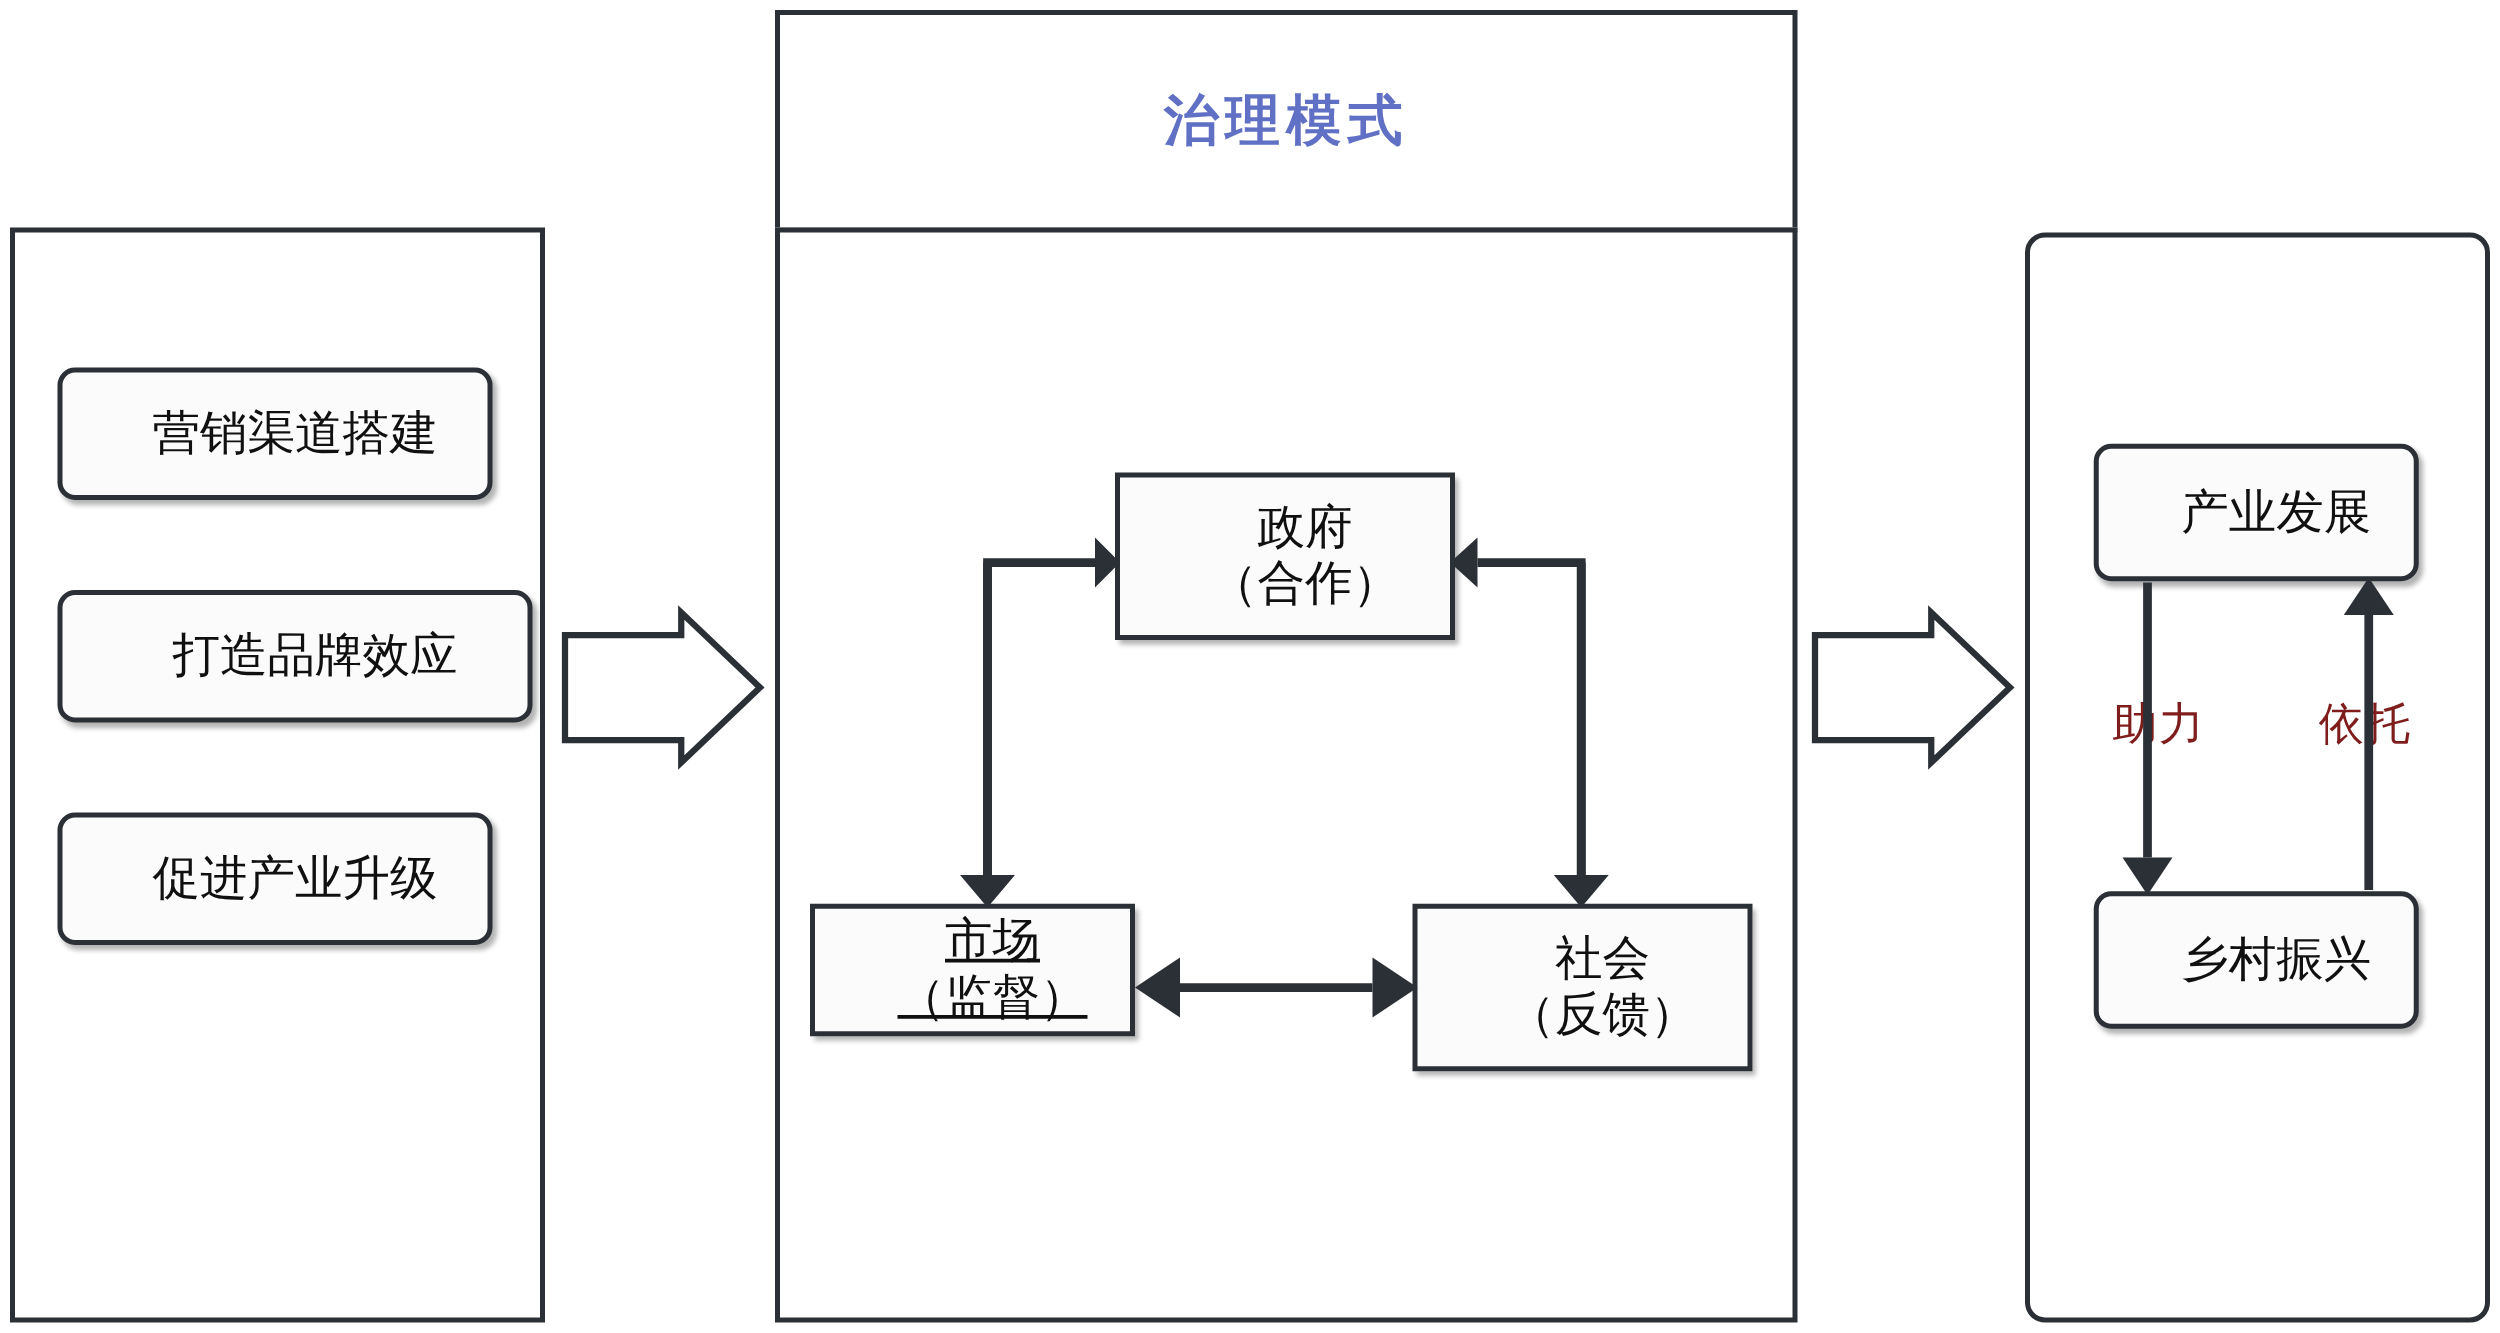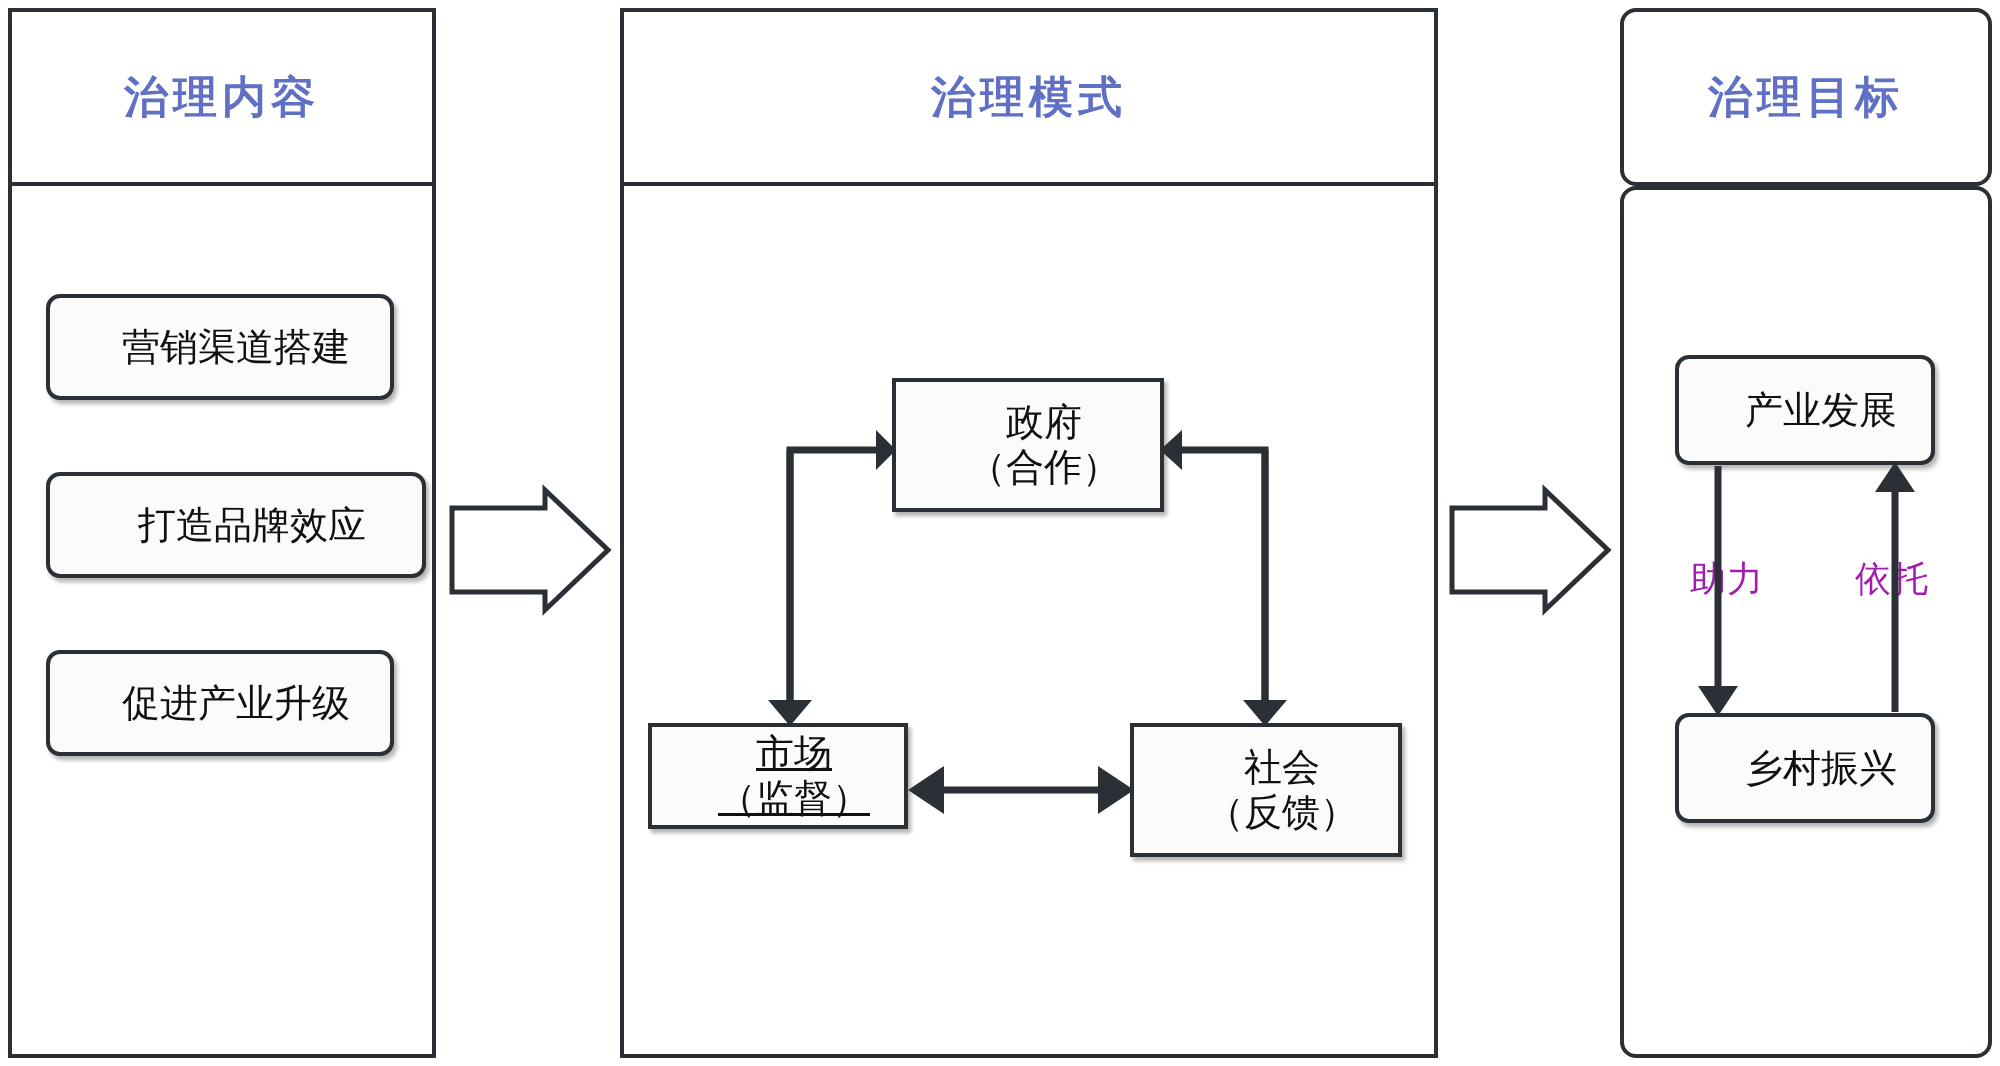--- a/index.html
+++ b/index.html
@@ -66,21 +66,21 @@
     box-shadow: 3px 4px 4px rgba(0,0,0,0.30);
     padding-left: 32px;
   }
   .node.round  { border-radius: 14px; }
   .node.square { border-radius: 0; }
   .node .lbl { white-space: pre-line; display: block; }
 
   
   .edge-label {
     position: absolute;
-    color: #a21caf;
+    color: #7f1d1d;
     font-size: 36px;
     white-space: nowrap;
     letter-spacing: 1px;
   }
 
   
   .ovl {
     position: absolute;
     left: 0; top: 0;
     width: 2000px;
@@ -94,23 +94,20 @@
     stroke: #2b2f36;
     stroke-width: 5;
     stroke-linejoin: miter;
   }
 </style>
 </head>
 <body>
 
 <div id="stage">
 
-  <div class="panel-head square" style="left:8px; top:8px; width:428px; height:178px;">
-    <span class="head-title">治理内容</span>
-  </div>
 
   <div class="panel square" style="left:8px; top:182px; width:428px; height:876px;"></div>
 
   <div class="node round" style="left:46px; top:294px; width:348px; height:106px;">
     <span class="lbl">营销渠道搭建</span>
   </div>
 
   <div class="node round" style="left:46px; top:472px; width:380px; height:106px;">
     <span class="lbl">打造品牌效应</span>
   </div>
@@ -134,23 +131,20 @@
   <div class="node square" style="left:648px; top:723px; width:260px; height:106px;text-decoration:underline;">
     <span class="lbl">市场
 （监督）</span>
   </div>
 
   <div class="node square" style="left:1130px; top:723px; width:272px; height:134px;">
     <span class="lbl">社会
 （反馈）</span>
   </div>
 
-  <div class="panel-head round" style="left:1620px; top:8px; width:372px; height:178px;">
-    <span class="head-title">治理目标</span>
-  </div>
 
   <div class="panel round" style="left:1620px; top:186px; width:372px; height:872px;"></div>
 
   <div class="node round" style="left:1675px; top:355px; width:260px; height:110px;">
     <span class="lbl">产业发展</span>
   </div>
 
   <div class="node round" style="left:1675px; top:713px; width:260px; height:110px;">
     <span class="lbl">乡村振兴</span>
   </div>

